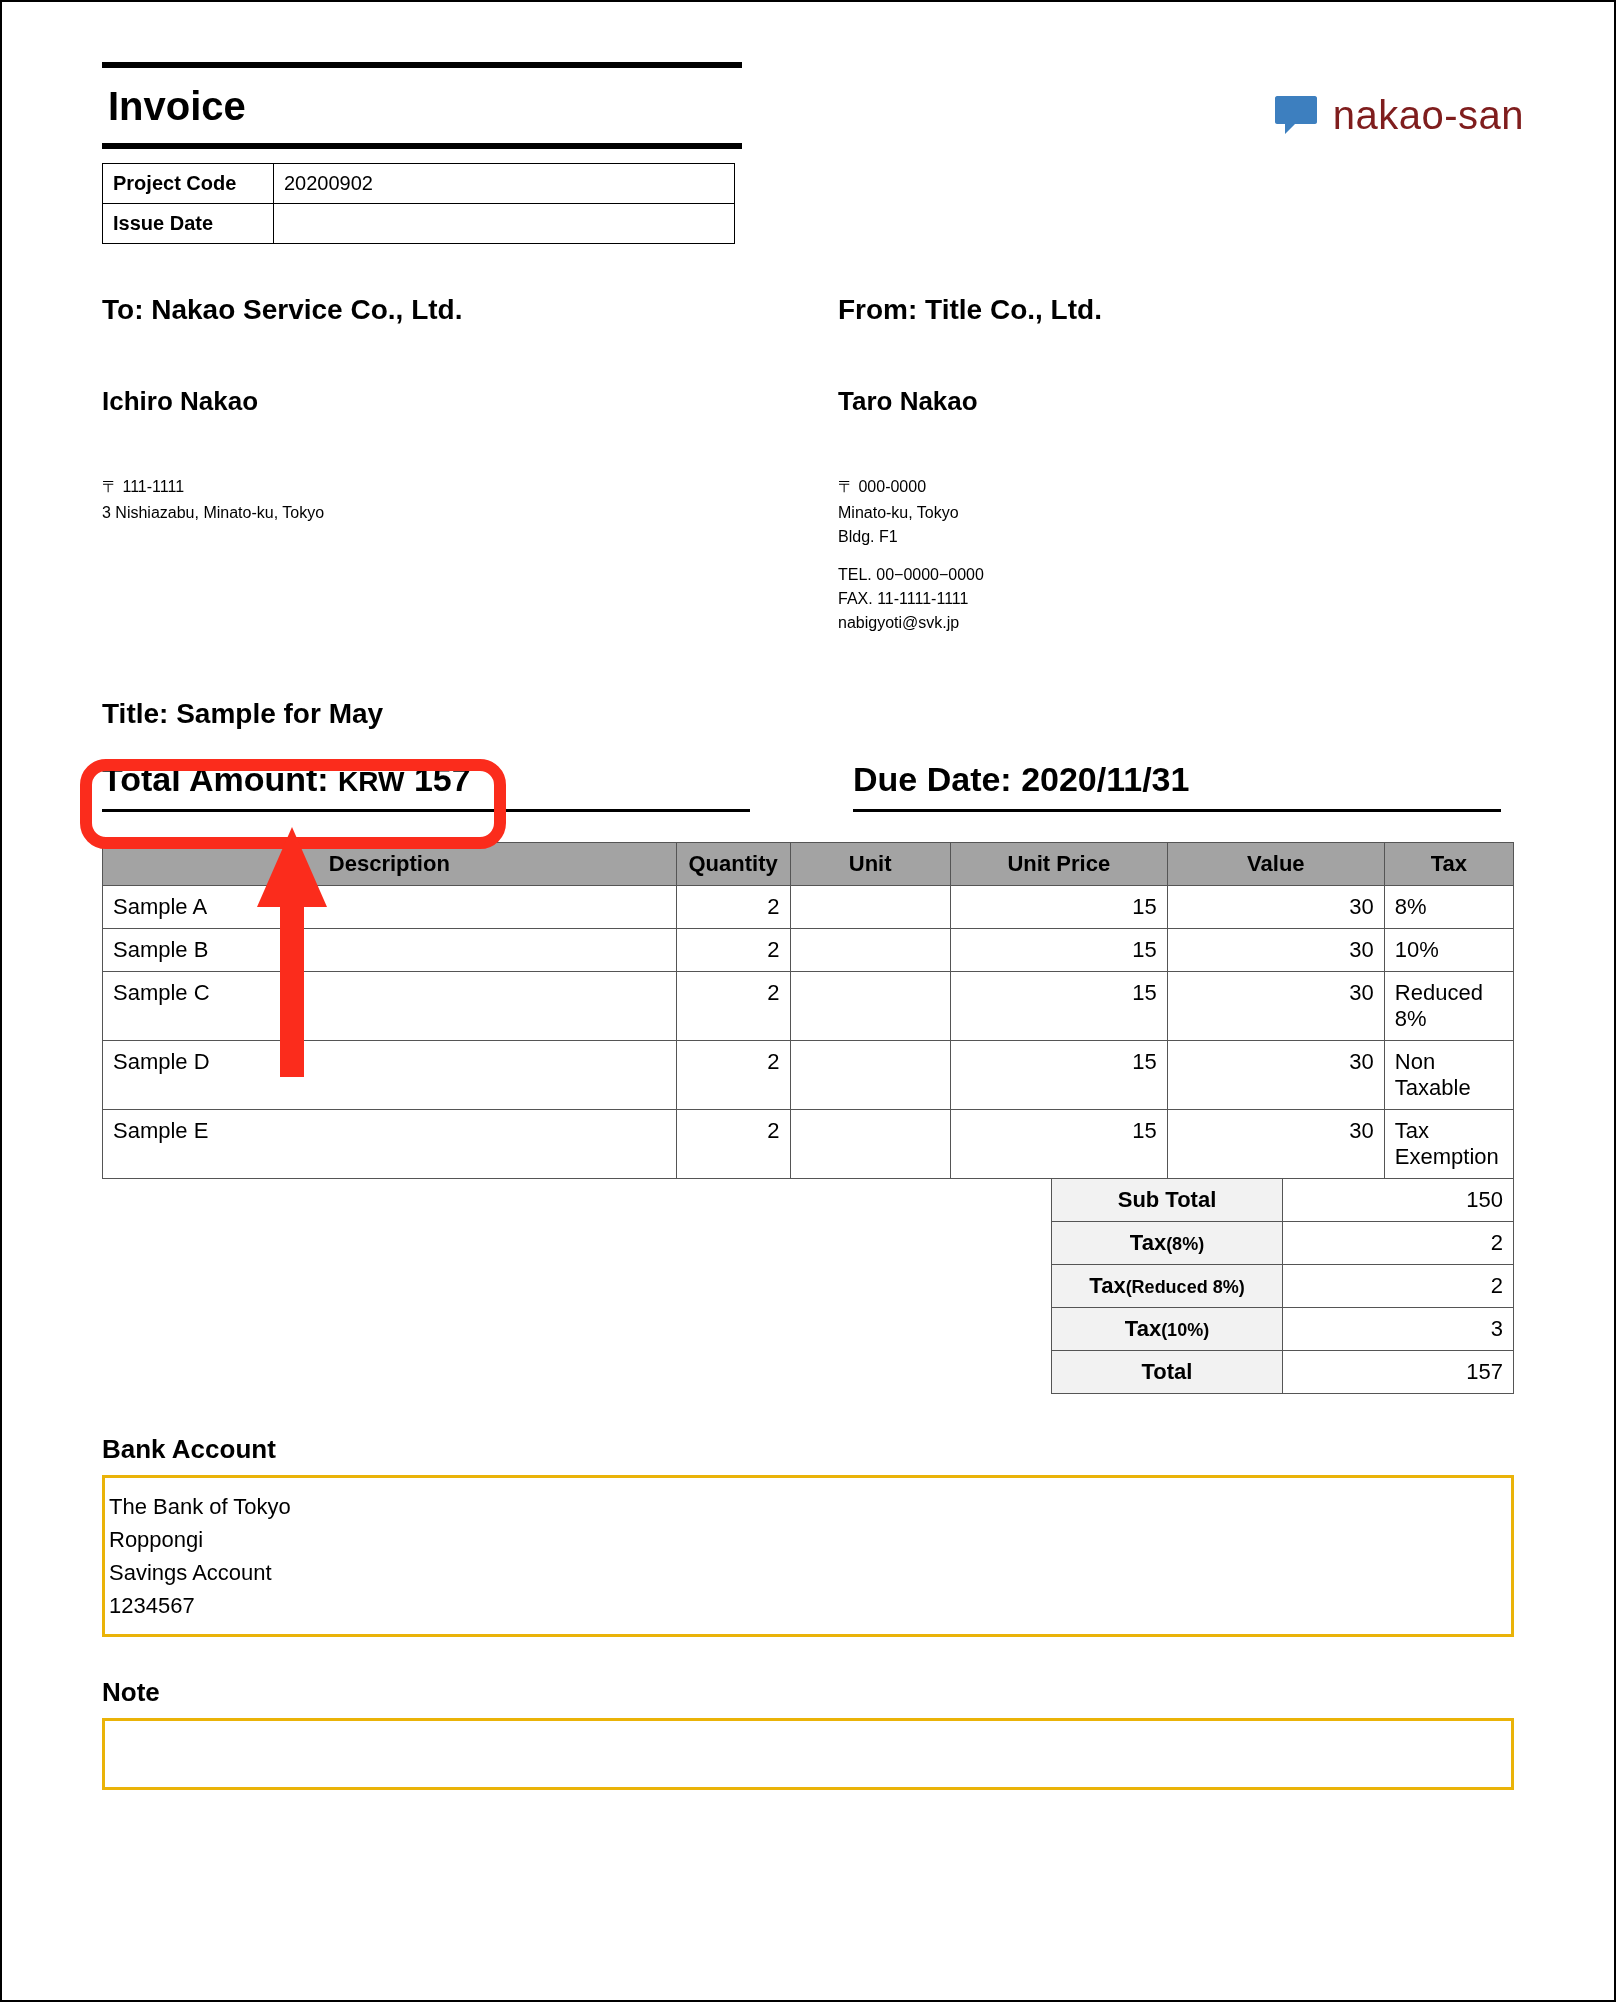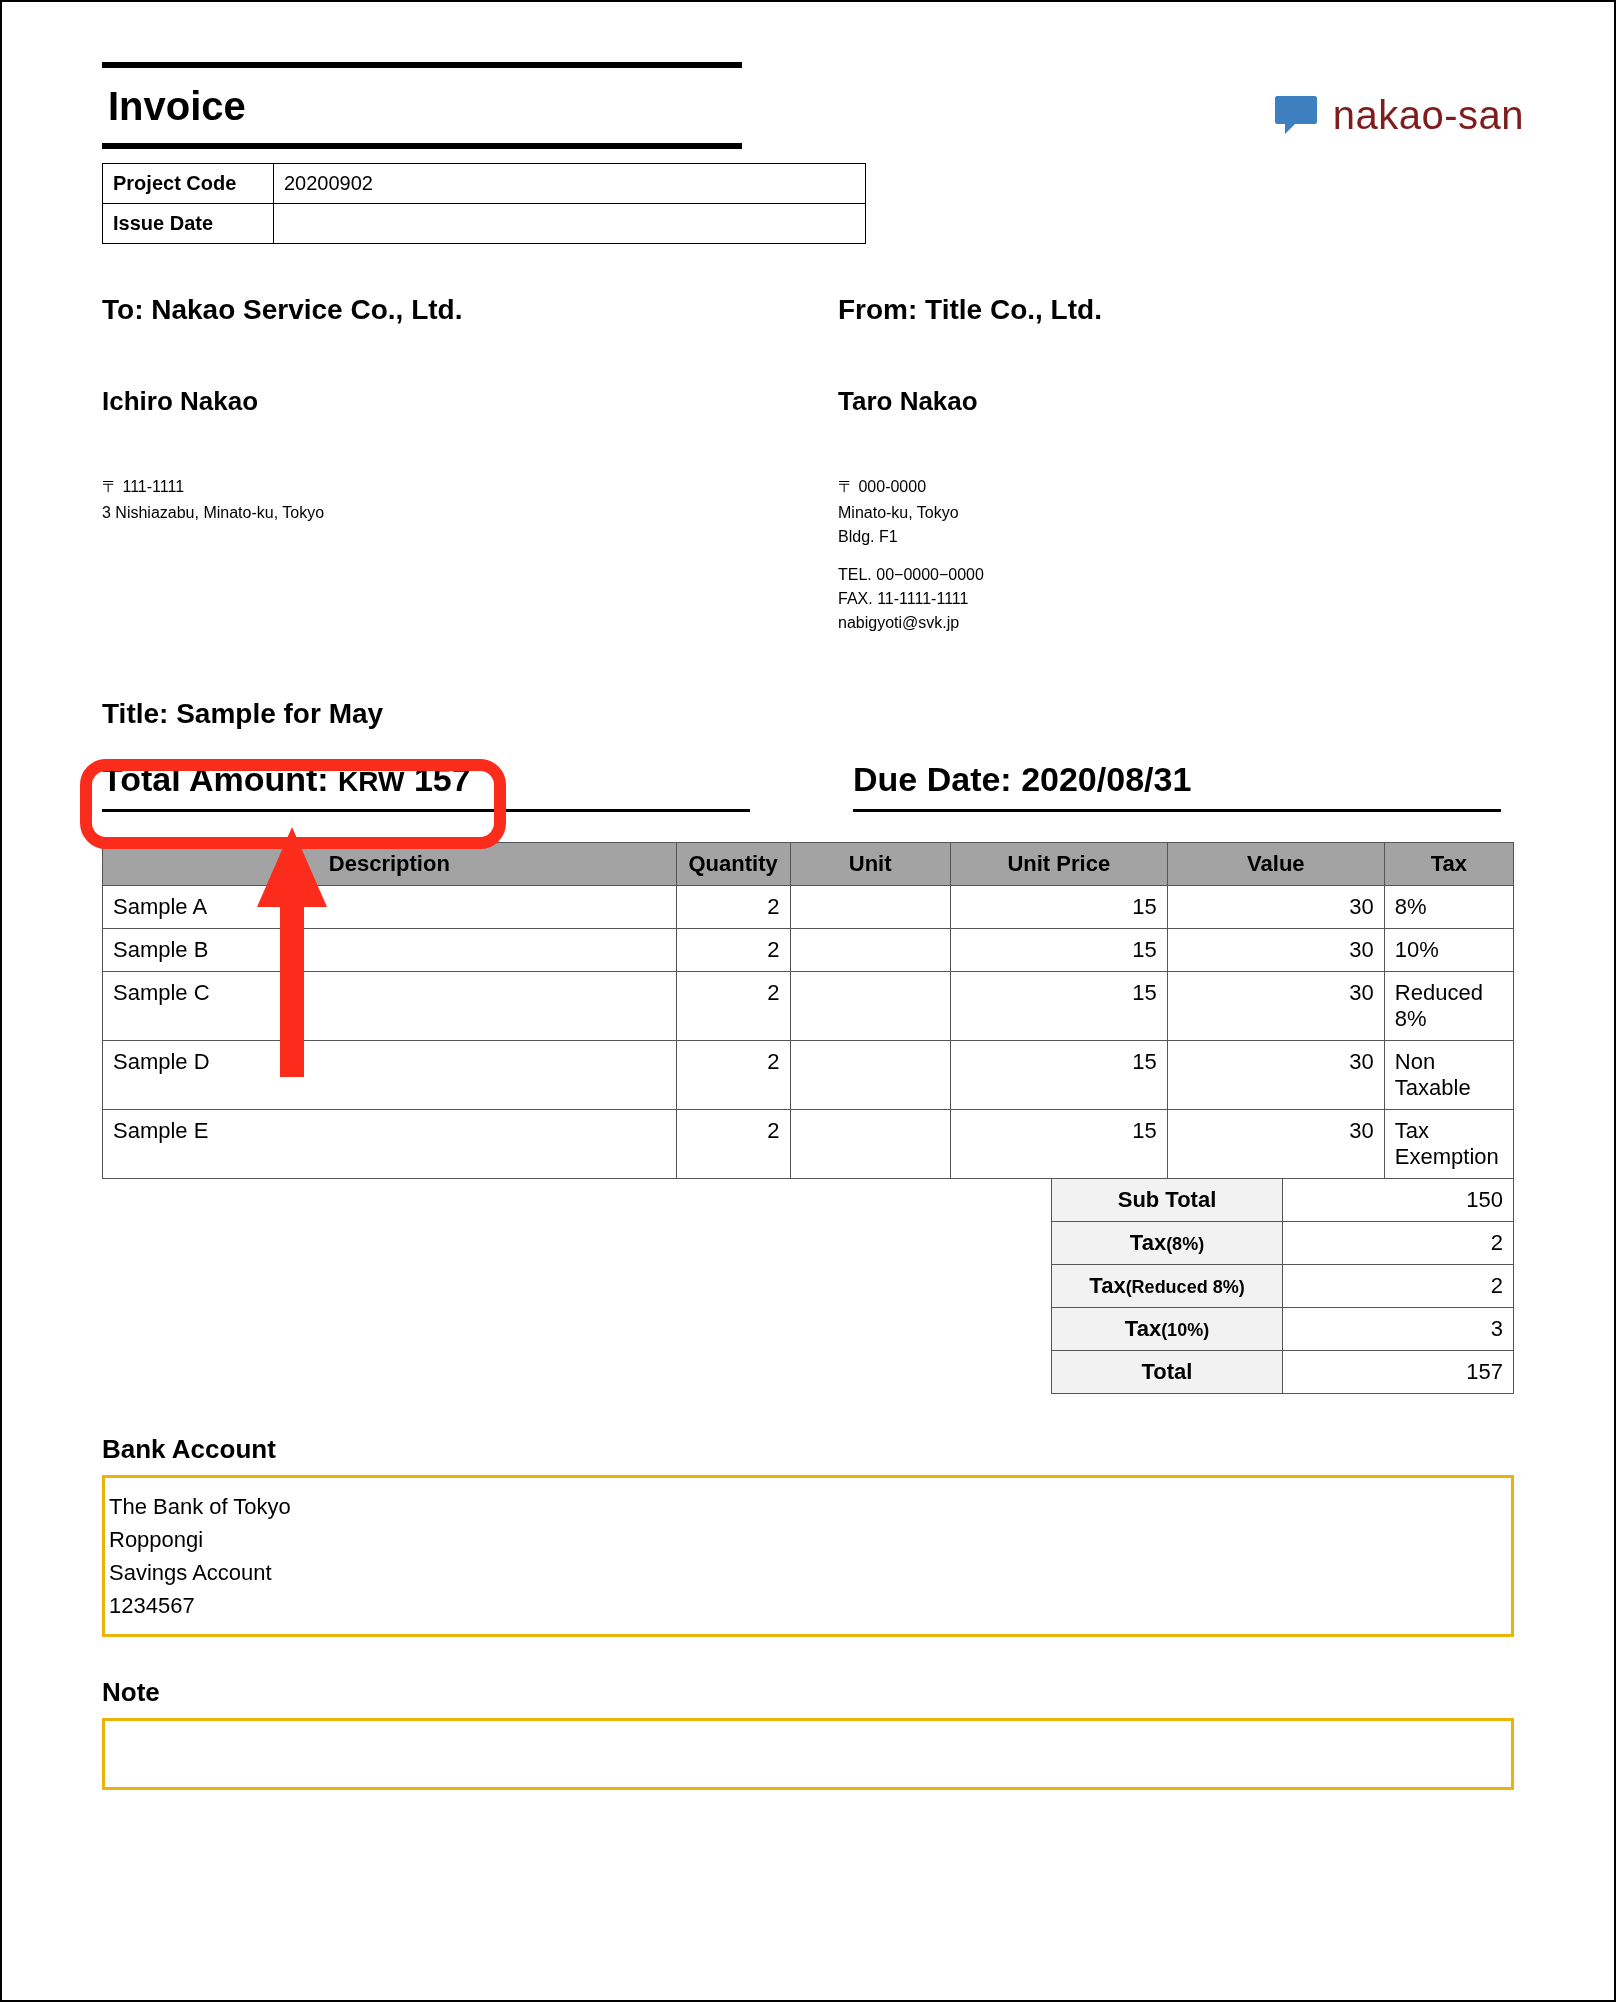--- a/index.html
+++ b/index.html
@@ -49,21 +49,21 @@
   }
   .title-text {
     font-size: 40px;
     font-weight: 700;
     padding: 16px 6px 14px 6px;
   }
 
   
   table.meta {
     border-collapse: collapse;
-    width: 764px;
+    width: 633px;
     margin-bottom: 50px;
   }
   table.meta td, table.meta th {
     border: 1px solid #000;
     font-size: 20px;
     padding: 8px 10px;
     text-align: left;
     font-weight: 700;
   }
   table.meta td.value {
@@ -262,21 +262,21 @@
   </div>
 
   <div class="summary-row">
     <div class="summary-col">
       <div class="summary-text">
         <span>Total Amount: </span><span class="sm">KRW</span> <span class="amt">157</span>
       </div>
     </div>
     <div class="summary-col">
       <div class="summary-text">
-        <span>Due Date: </span><span>2020/08/31</span>
+        <span>Due Date: </span><span>2020/11/31</span>
       </div>
     </div>
   </div>
 
   <table class="items">
     <colgroup>
       <col class="c-desc">
         <col class="c-qty">
         <col class="c-unit">
         <col class="c-price">

